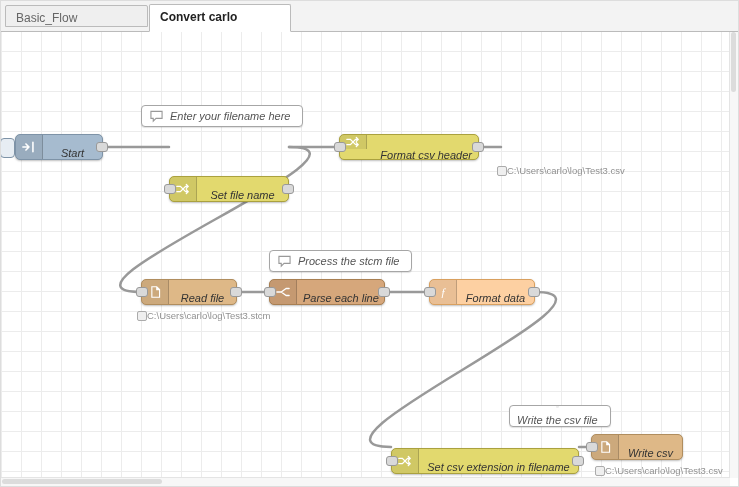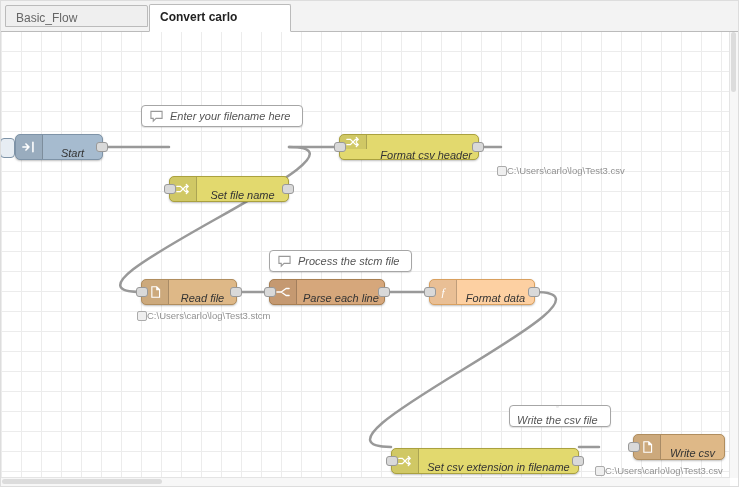--- a/index.html
+++ b/index.html
@@ -176,21 +176,21 @@
       <div class="port in"></div>
       <div class="icon-box">
         <svg width="14" height="14" viewBox="0 0 16 16">
             <path d="M1 5 h4 l6 6 h3 M14 11 l-2.2 -2.2 M14 11 l-2.2 2.2 M1 11 h4 l6 -6 h3 M14 5 l-2.2 -2.2 M14 5 l-2.2 2.2" stroke="#fff" stroke-width="1.5" fill="none" stroke-linecap="round"></path>
           </svg>
       </div>
       <span class="label">Set csv extension in filename</span>
       <div class="port out"></div>
     </div>
 
-    <div class="node node-file" style="left:632px; top:403px; width:92px;">
+    <div class="node node-file" style="left:590px; top:403px; width:92px;">
       <div class="port in"></div>
       <div class="icon-box">
         <svg width="13" height="14" viewBox="0 0 16 16">
             <path d="M3.5 1.5 h6 l3.5 3.5 v9.5 h-9.5 z M9.5 1.5 v3.5 h3.5" stroke="#fff" stroke-width="1.4" fill="none"></path>
           </svg>
       </div>
       <span class="label">Write csv</span>
     </div>
     <div class="status" style="left:594px; top:434px;">
       <span class="status-dot"></span>

